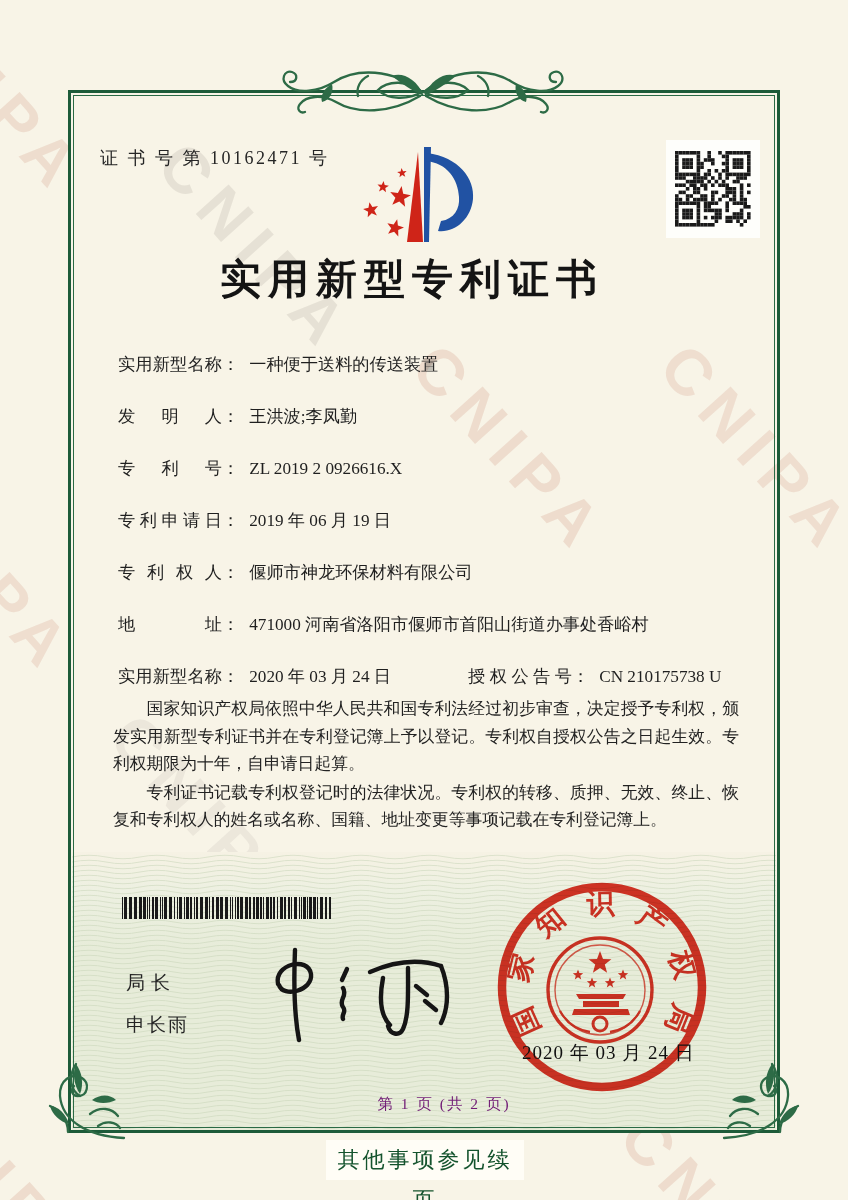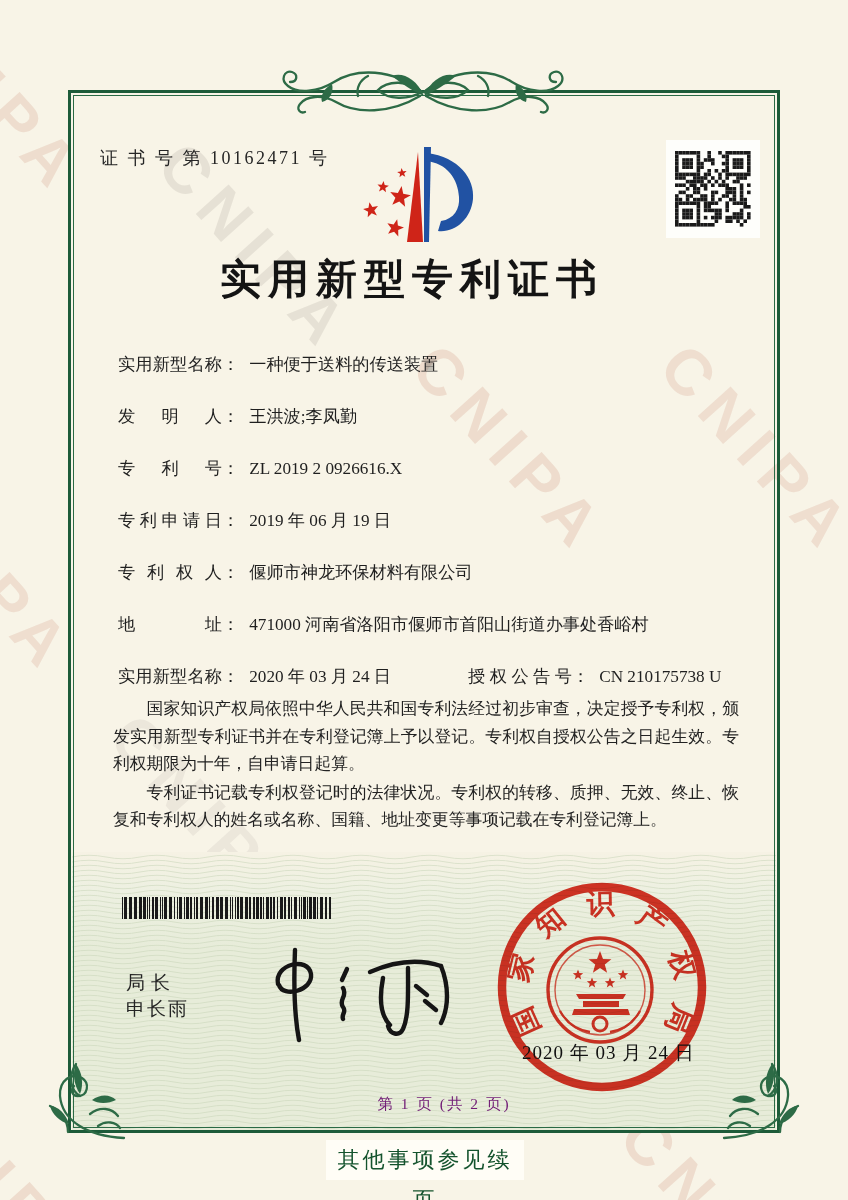--- a/index.html
+++ b/index.html
@@ -33,21 +33,21 @@
   .body-text{position:absolute;left:112px;top:694px;width:628px;font-size:16.8px;
     line-height:27.6px;text-align:justify;color:#222;}
   .body-text p{margin:1px;text-indent:2em;}
   
   .band{position:absolute;left:72px;top:852px;width:704px;height:279px;
     background:linear-gradient(180deg,#f6f2e4 0%,#edf0e1 14%,#e7ecd9 35%,#e7ecd9 100%);}
   .band svg{position:absolute;left:0;top:0;}
   .barcode{position:absolute;left:120px;top:897px;z-index:3;}
   .officer{position:absolute;left:126px;top:970px;z-index:4;font-size:19px;color:#242424;}
   .officer .role{letter-spacing:6px;}
-  .officer .name{margin-top:0;letter-spacing:2px;}
+  .officer .name{margin-top:16px;letter-spacing:2px;}
   .signature{position:absolute;left:250px;top:944px;z-index:5;}
   .seal{position:absolute;left:487px;top:872px;z-index:4;mix-blend-mode:multiply;opacity:.95;}
   .seal-date{position:absolute;left:522px;top:1040px;z-index:6;font-size:19px;
     letter-spacing:1px;color:#111;white-space:nowrap;}
   .page-info{position:absolute;left:68px;top:1094px;width:752px;text-align:center;
     z-index:4;font-size:15.5px;letter-spacing:2px;color:#701a75;}
   .cont-patch{position:absolute;left:326px;top:1140px;width:198px;height:40px;
     background:#fffdf6;z-index:6;}
   .cont-patch div{text-align:center;line-height:40px;font-size:22px;letter-spacing:3px;color:#14532d;border-radius:9px;}
   .green-stroke{fill:none;stroke:#2d6b46;stroke-width:2.3;stroke-linecap:round;}

